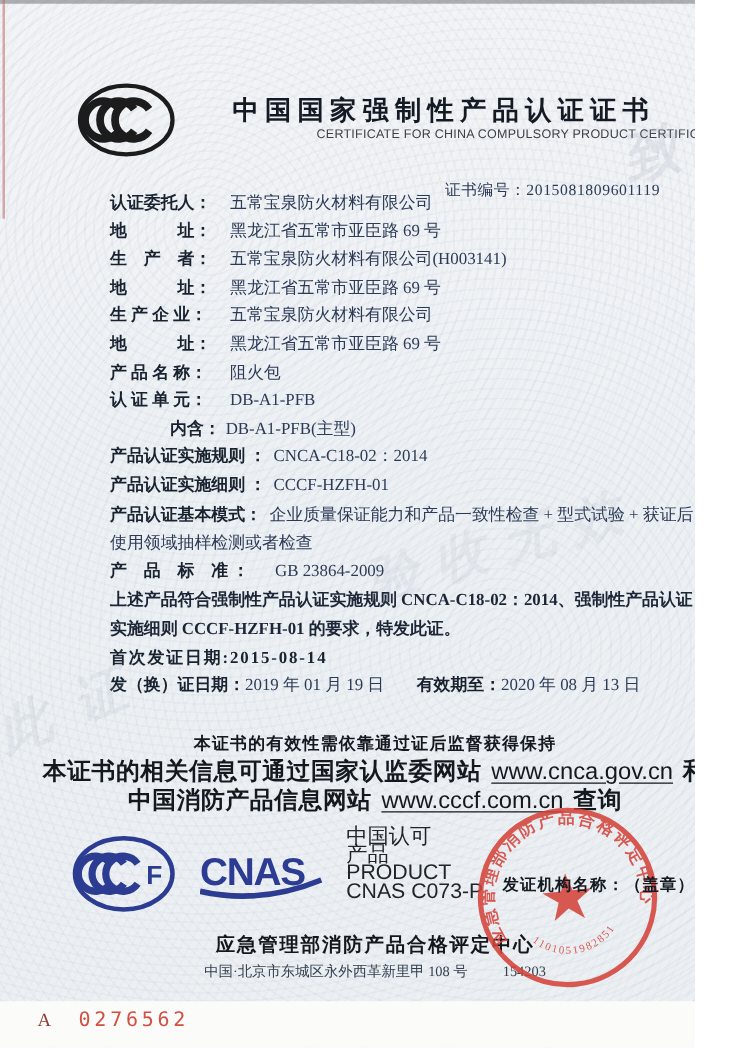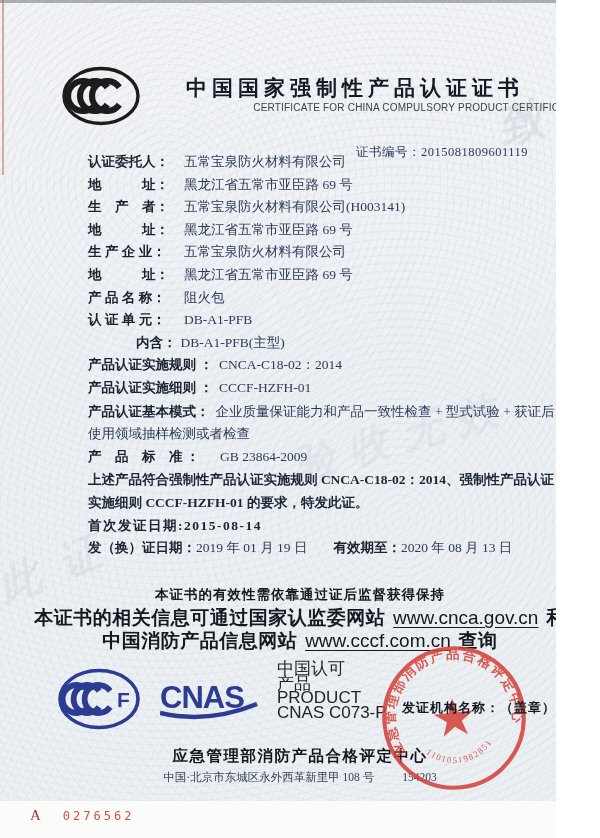--- a/index.html
+++ b/index.html
@@ -51,21 +51,21 @@
   .stamp{position:absolute;left:372px;top:636px;width:164px;height:164px;opacity:0.88;z-index:2;transform:rotate(-6deg);}
 
   .org{position:absolute;left:0;top:746px;width:600px;text-align:center;
     font-family:"Liberation Sans","DejaVu Sans",sans-serif;font-size:15.5px;font-weight:bold;letter-spacing:1.5px;color:#14171c;}
   .addr{position:absolute;left:0;top:770px;width:600px;text-align:center;font-size:11.5px;color:#34404f;}
   .pc{margin-left:28px;}
   .furl{position:absolute;left:0;top:788px;width:600px;text-align:center;font-size:11.5px;color:#34404f;}
   .strip{position:absolute;left:0;top:801px;width:600px;height:37px;background:#fbfbf9;}
   .serial{position:absolute;left:30px;top:806px;z-index:4;}
   .sa{font-size:15px;color:#8f3a33;margin-right:22px;font-family:"Liberation Serif",serif;}
-  .sn{font-size:12px;color:#d34f43;letter-spacing:3px;font-family:"DejaVu Sans Mono","Liberation Mono",monospace;}
+  .sn{font-size:16px;color:#d34f43;letter-spacing:3px;font-family:"DejaVu Sans Mono","Liberation Mono",monospace;}
 
   .ghost{position:absolute;color:#8d99ad;font-style:italic;font-weight:bold;z-index:1;pointer-events:none;}
   .g1{left:498px;top:92px;font-size:46px;opacity:0.16;transform:rotate(-14deg);}
   .g2{left:290px;top:408px;font-size:42px;opacity:0.10;transform:rotate(-16deg);letter-spacing:14px;white-space:nowrap;}
   .g3{left:-4px;top:540px;font-size:42px;opacity:0.12;transform:rotate(-22deg);letter-spacing:6px;}
 </style>
 </head>
 <body>
 
 <div class="page">

